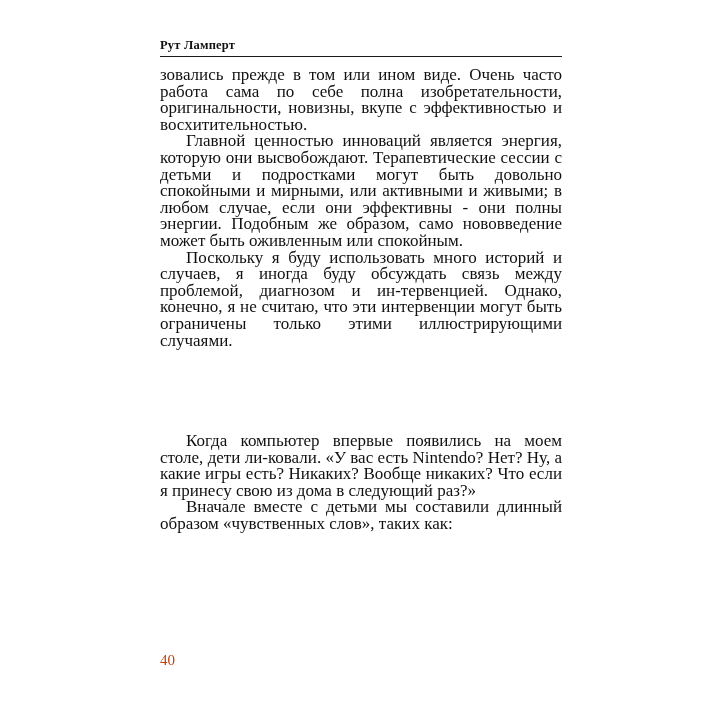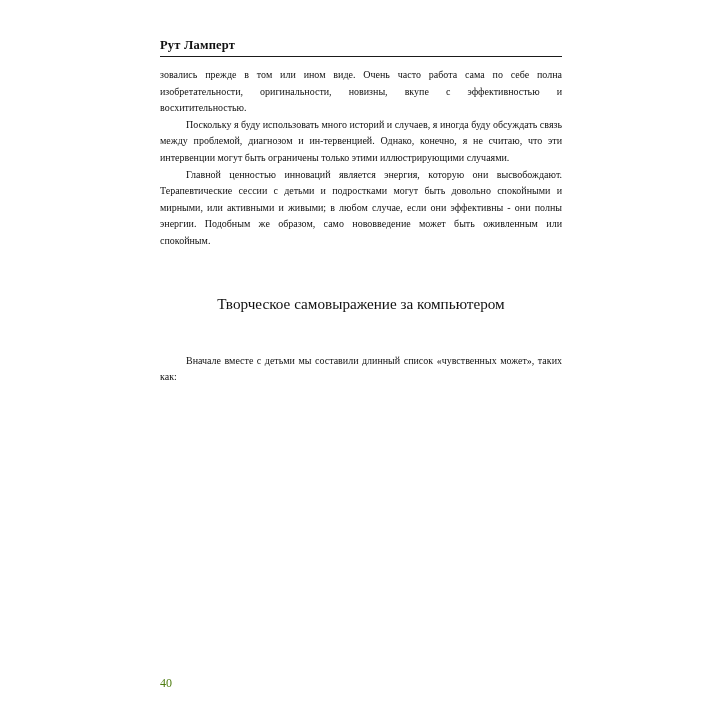--- a/index.html
+++ b/index.html
@@ -35,21 +35,21 @@
     margin-bottom: 3px;
   }
   .rule {
     width: 100%;
     height: 1px;
     background: #1a1a1a;
     margin-bottom: 10px;
   }
   p.body {
     margin: 0;
-    font-size: 10px;
+    font-size: 17px;
     line-height: 16.6px;
     text-align: justify;
     text-justify: inter-word;
     hyphens: manual;
     color: #101010;
   }
   p.indent {
     text-indent: 26px;
   }
   p.noindent {
@@ -61,47 +61,47 @@
     line-height: 19px;
     text-align: center;
     color: #101010;
     font-weight: normal;
   }
   .spacer-lg { height: 44px; }
   .spacer-md { height: 40px; }
   .folio {
     position: absolute;
     left: 160px;
-    top: 676px;
-    font-size: 12px;
-    color: #4d7c0f;
+    top: 652px;
+    font-size: 15px;
+    color: #c2410c;
   }
   .block-indent {
     text-indent: 26px;
   }
 </style>
 </head>
 <body>
 
 <div class="page">
 
   <div class="content">
 
     <div class="runhead">Рут Ламперт</div>
     <div class="rule"></div>
 
     <p class="body noindent">зовались прежде в том или ином виде. Очень часто работа сама по себе полна изобретательности, оригинальности, новизны, вкупе с эффективностью и восхитительностью.</p>
+    <p class="body indent">Главной ценностью инноваций является энергия, которую они высвобождают. Терапевтические сессии с детьми и подростками могут быть довольно спокойными и мирными, или активными и живыми; в любом случае, если они эффективны - они полны энергии. Подобным же образом, само нововведение может быть оживленным или спокойным.</p>
     <p class="body indent">Поскольку я буду использовать много историй и случаев, я иногда буду обсуждать связь между проблемой, диагнозом и ин-тервенцией. Однако, конечно, я не считаю, что эти интервенции могут быть ограничены только этими иллюстрирующими случаями.</p>
-    <p class="body indent">Главной ценностью инноваций является энергия, которую они высвобождают. Терапевтические сессии с детьми и подростками могут быть довольно спокойными и мирными, или активными и живыми; в любом случае, если они эффективны - они полны энергии. Подобным же образом, само нововведение может быть оживленным или спокойным.</p>
 
     <div class="spacer-lg"></div>
 
-    <h2 class="section-title">Творческое самовыражение за компьютером</h2>
 
     <div class="spacer-md"></div>
 
-    <p class="body indent">Вначале вместе с детьми мы составили длинный список «чувственных может», таких как:</p>
+    <p class="body indent">Когда компьютер впервые появились на моем столе, дети ли-ковали. «У вас есть Nintendo? Нет? Ну, а какие игры есть? Никаких? Вообще никаких? Что если я принесу свою из дома в следующий раз?»</p>
+    <p class="body indent">Вначале вместе с детьми мы составили длинный образом «чувственных слов», таких как:</p>
 
   </div>
 
   <div class="folio">40</div>
 
 </div>
 
 </body></html>

